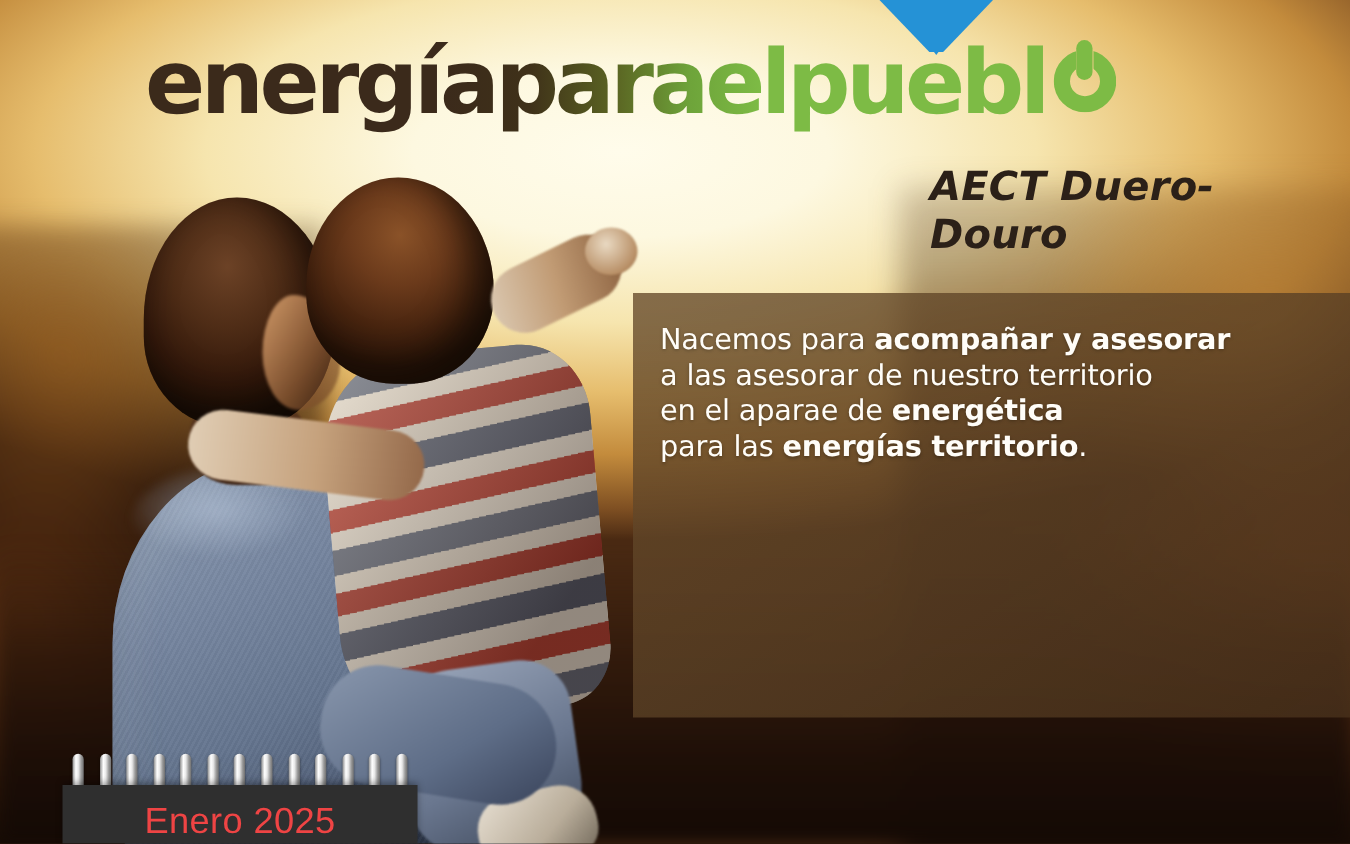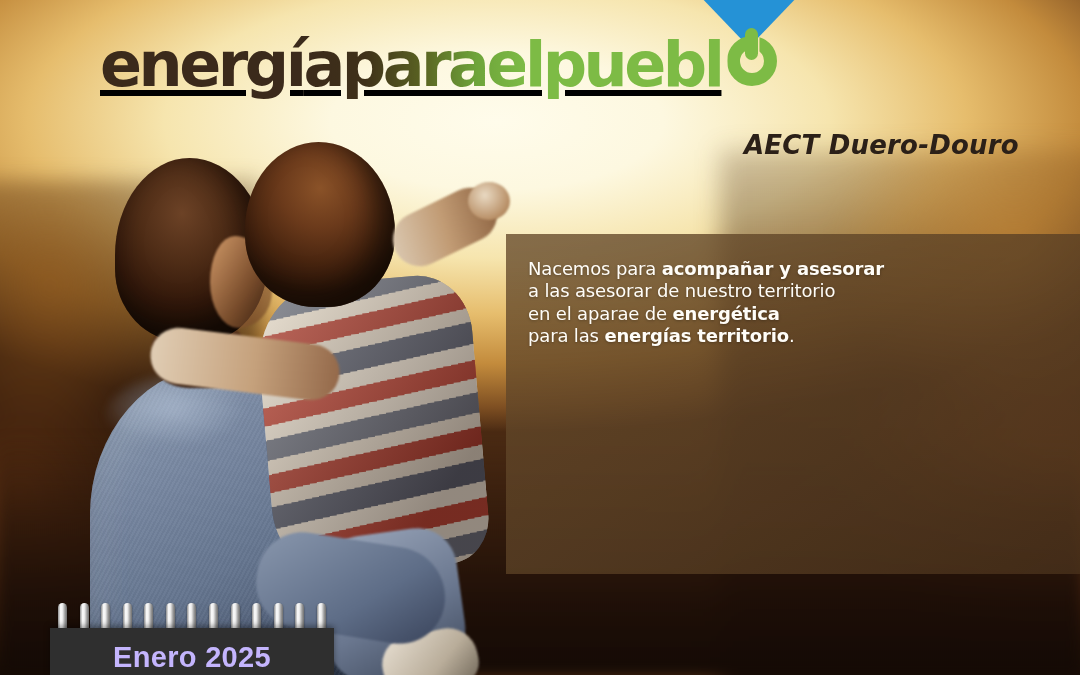--- a/index.html
+++ b/index.html
@@ -193,29 +193,28 @@
     border-top:62px solid #2592d6;
     filter:drop-shadow(0 0 0 rgba(0,0,0,0));
   }
   .brand-triangle::after{
     content:""; position:absolute; left:-46px; top:-62px; width:92px; height:62px;
     background:#2592d6;
     clip-path:polygon(0% 0%, 100% 0%, 100% 28%, 56% 96%, 44% 96%, 0% 28%);
     border-radius:8px;
   }
   .wordmark {
-    position:absolute; left:100px; top:30px;
+    position:absolute; left:116px; top:30px;
     width:930px;
-    font-size:62px;
+    font-size:71px;
     font-weight:700;
     letter-spacing:-3.5px;
     line-height:1;
     white-space:nowrap;
     font-family:"DejaVu Sans", sans-serif;
-    text-decoration:underline;
   }
   .wm-a { color:#3b2a1b; }
   .wm-grad {
     background:linear-gradient(90deg,#3b2a1b 0%,#3f3119 28%,#5a6322 54%,#6ea43a 78%,#7dbb45 100%);
     -webkit-background-clip:text; background-clip:text;
     color:transparent;
   }
   .wm-b { color:#7dbb45; }
   .wm-power {
     display:inline-block;
@@ -229,39 +228,39 @@
     border:13px solid #7dbb45;
     border-radius:50%;
     clip-path:polygon(0% 0%, 36% 0%, 36% 36%, 64% 36%, 64% 0%, 100% 0%, 100% 100%, 0% 100%);
   }
   .wm-power .bar {
     position:absolute; left:22px; top:-2px; width:13px; height:32px;
     background:#7dbb45; border-radius:7px;
   }
   .tagline {
     position:absolute; left:744px; top:130px;
-    font-size:26px;
+    font-size:32px;
     font-style:italic;
     font-weight:600;
     color:#2b2018;
     letter-spacing:.2px;
     font-family:"DejaVu Sans", sans-serif;
   }
 
   
   .text-panel {
     position:absolute; left:506px; top:234px;
     width:574px; height:340px;
     background:linear-gradient(145deg, rgba(104,76,44,.80) 0%, rgba(92,66,38,.80) 45%, rgba(74,50,28,.78) 100%);
     padding:24px 0 0 22px;
     backdrop-filter:blur(1px);
   }
   .para {
     color:#fffdf8;
-    font-size:18px;
+    font-size:23px;
     line-height:1.245;
     letter-spacing:-.15px;
     text-shadow:0 1px 3px rgba(0,0,0,.30);
     font-family:"DejaVu Sans", sans-serif;
     font-weight:400;
   }
   .para + .para { margin-top:34px; }
   .para b { font-weight:700; }
 
   
@@ -277,23 +276,23 @@
     box-shadow:0 1px 2px rgba(0,0,0,.55);
   }
   .cal-card {
     position:absolute; left:0; top:25px; width:284px; height:47px;
     background:#2f2f2f;
     box-shadow:0 -2px 6px rgba(0,0,0,.4);
   }
   .cal-month {
     position:absolute; left:0; right:0; top:13px;
     text-align:center;
-    color:#c4b5fd;
+    color:#ef4444;
     font-size:29px;
-    font-weight:700;
+    font-weight:400;
     letter-spacing:.3px;
     font-family:"Liberation Sans", sans-serif;
   }
 </style>
 </head>
 <body>
 
 <div class="poster">
 
   <div class="photo">

